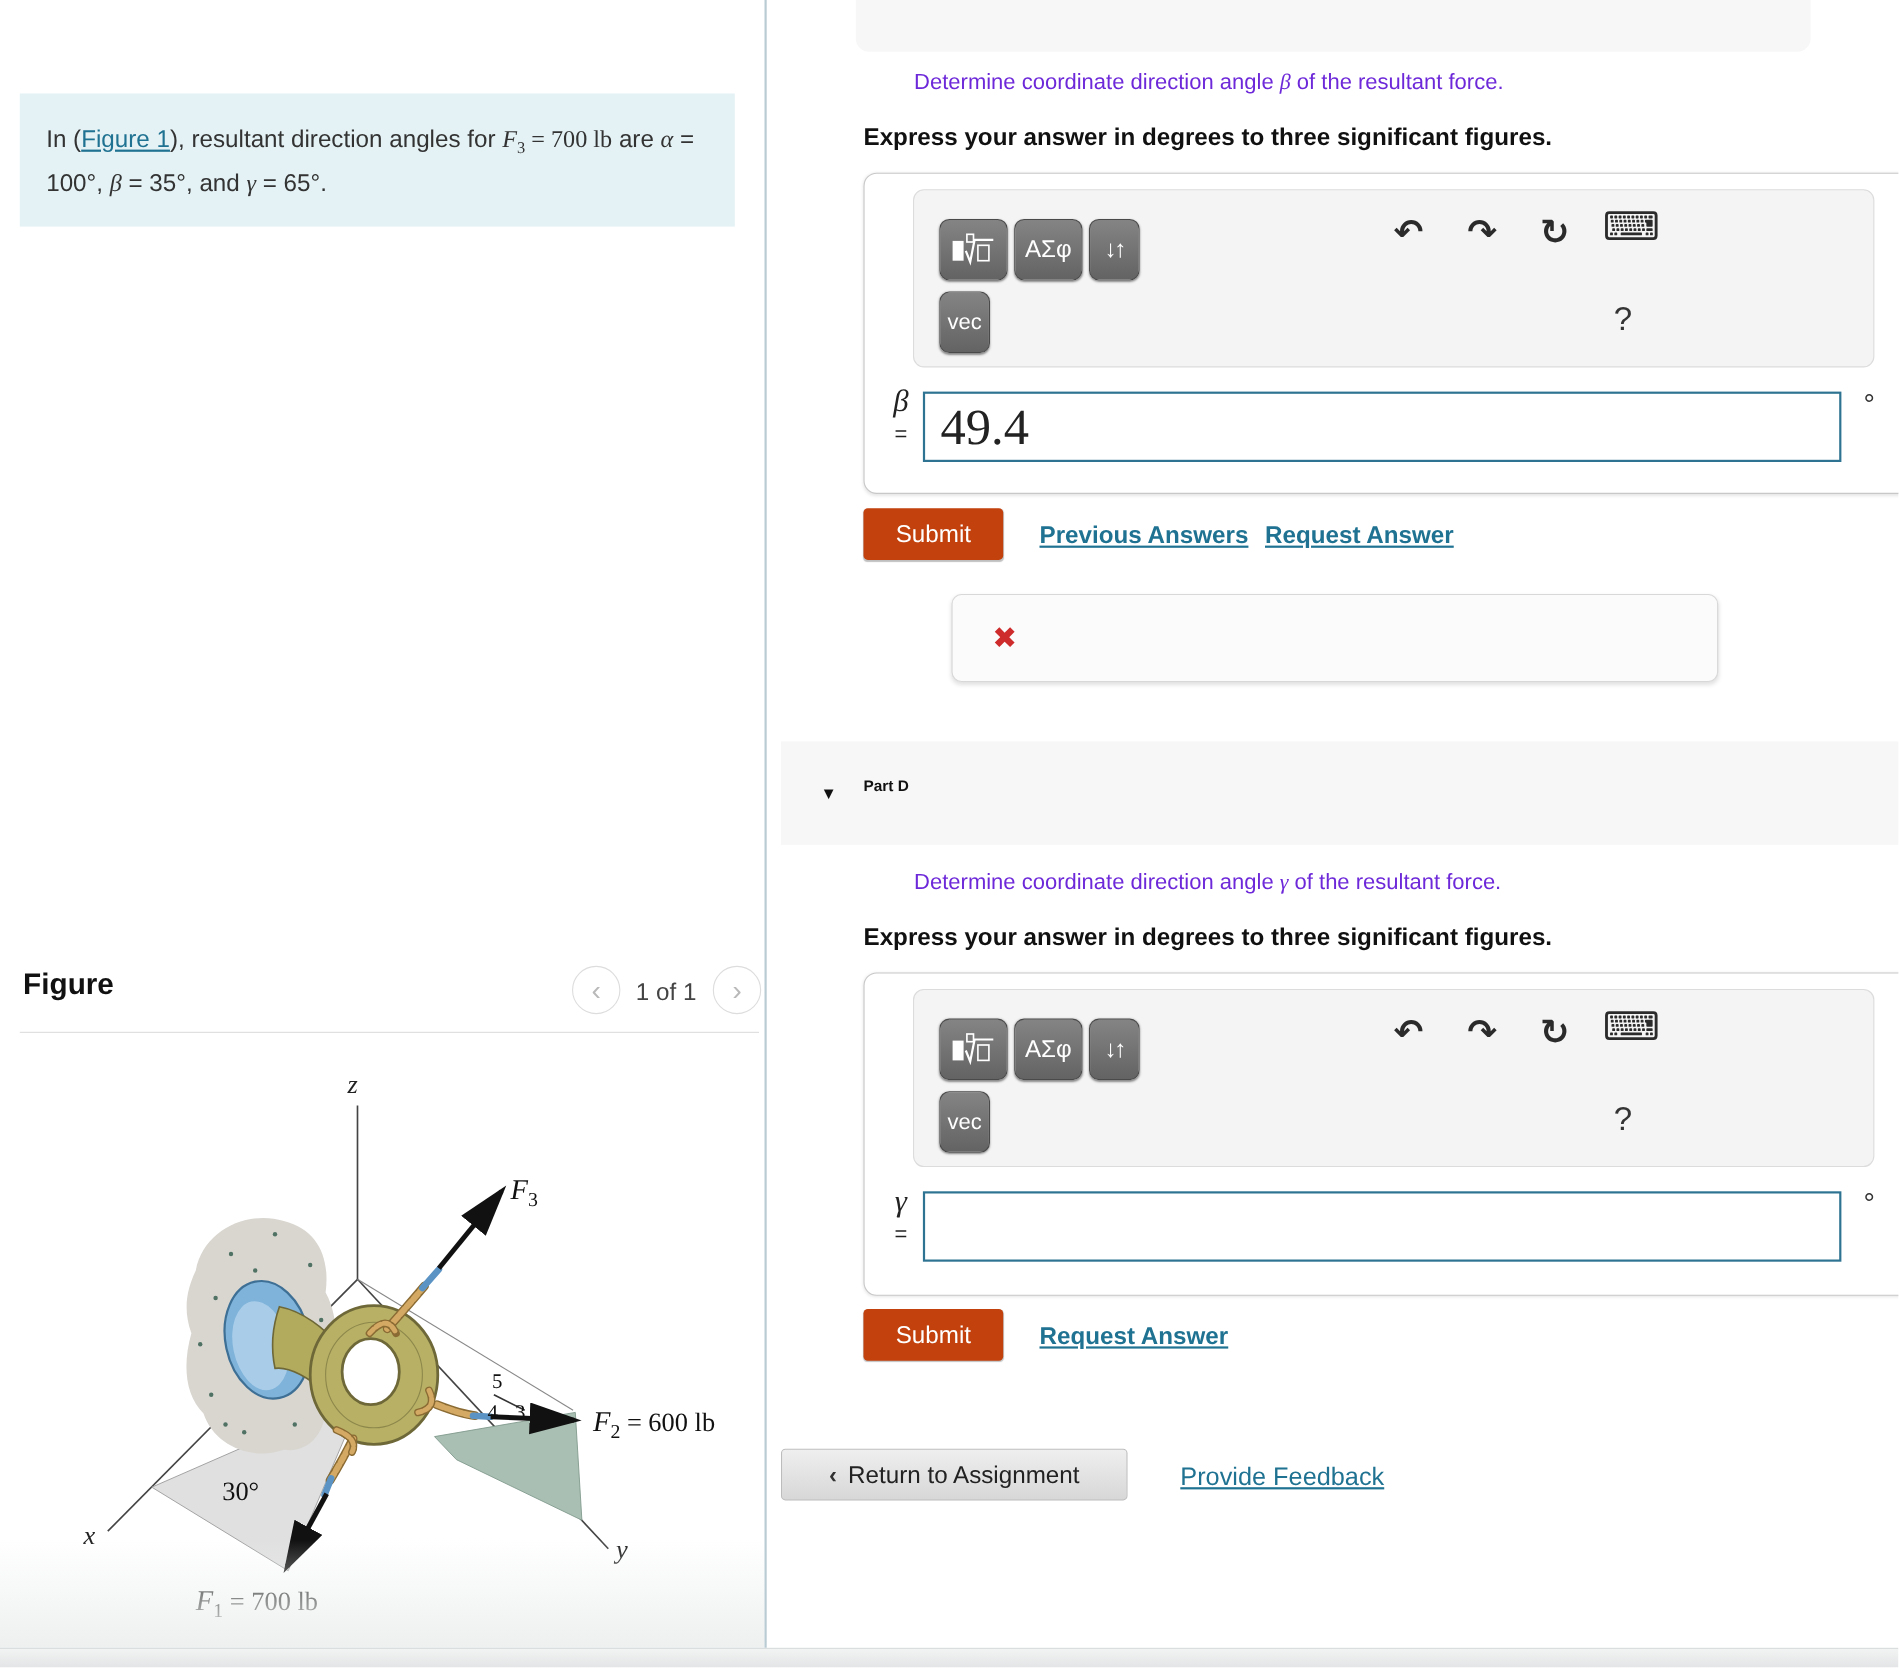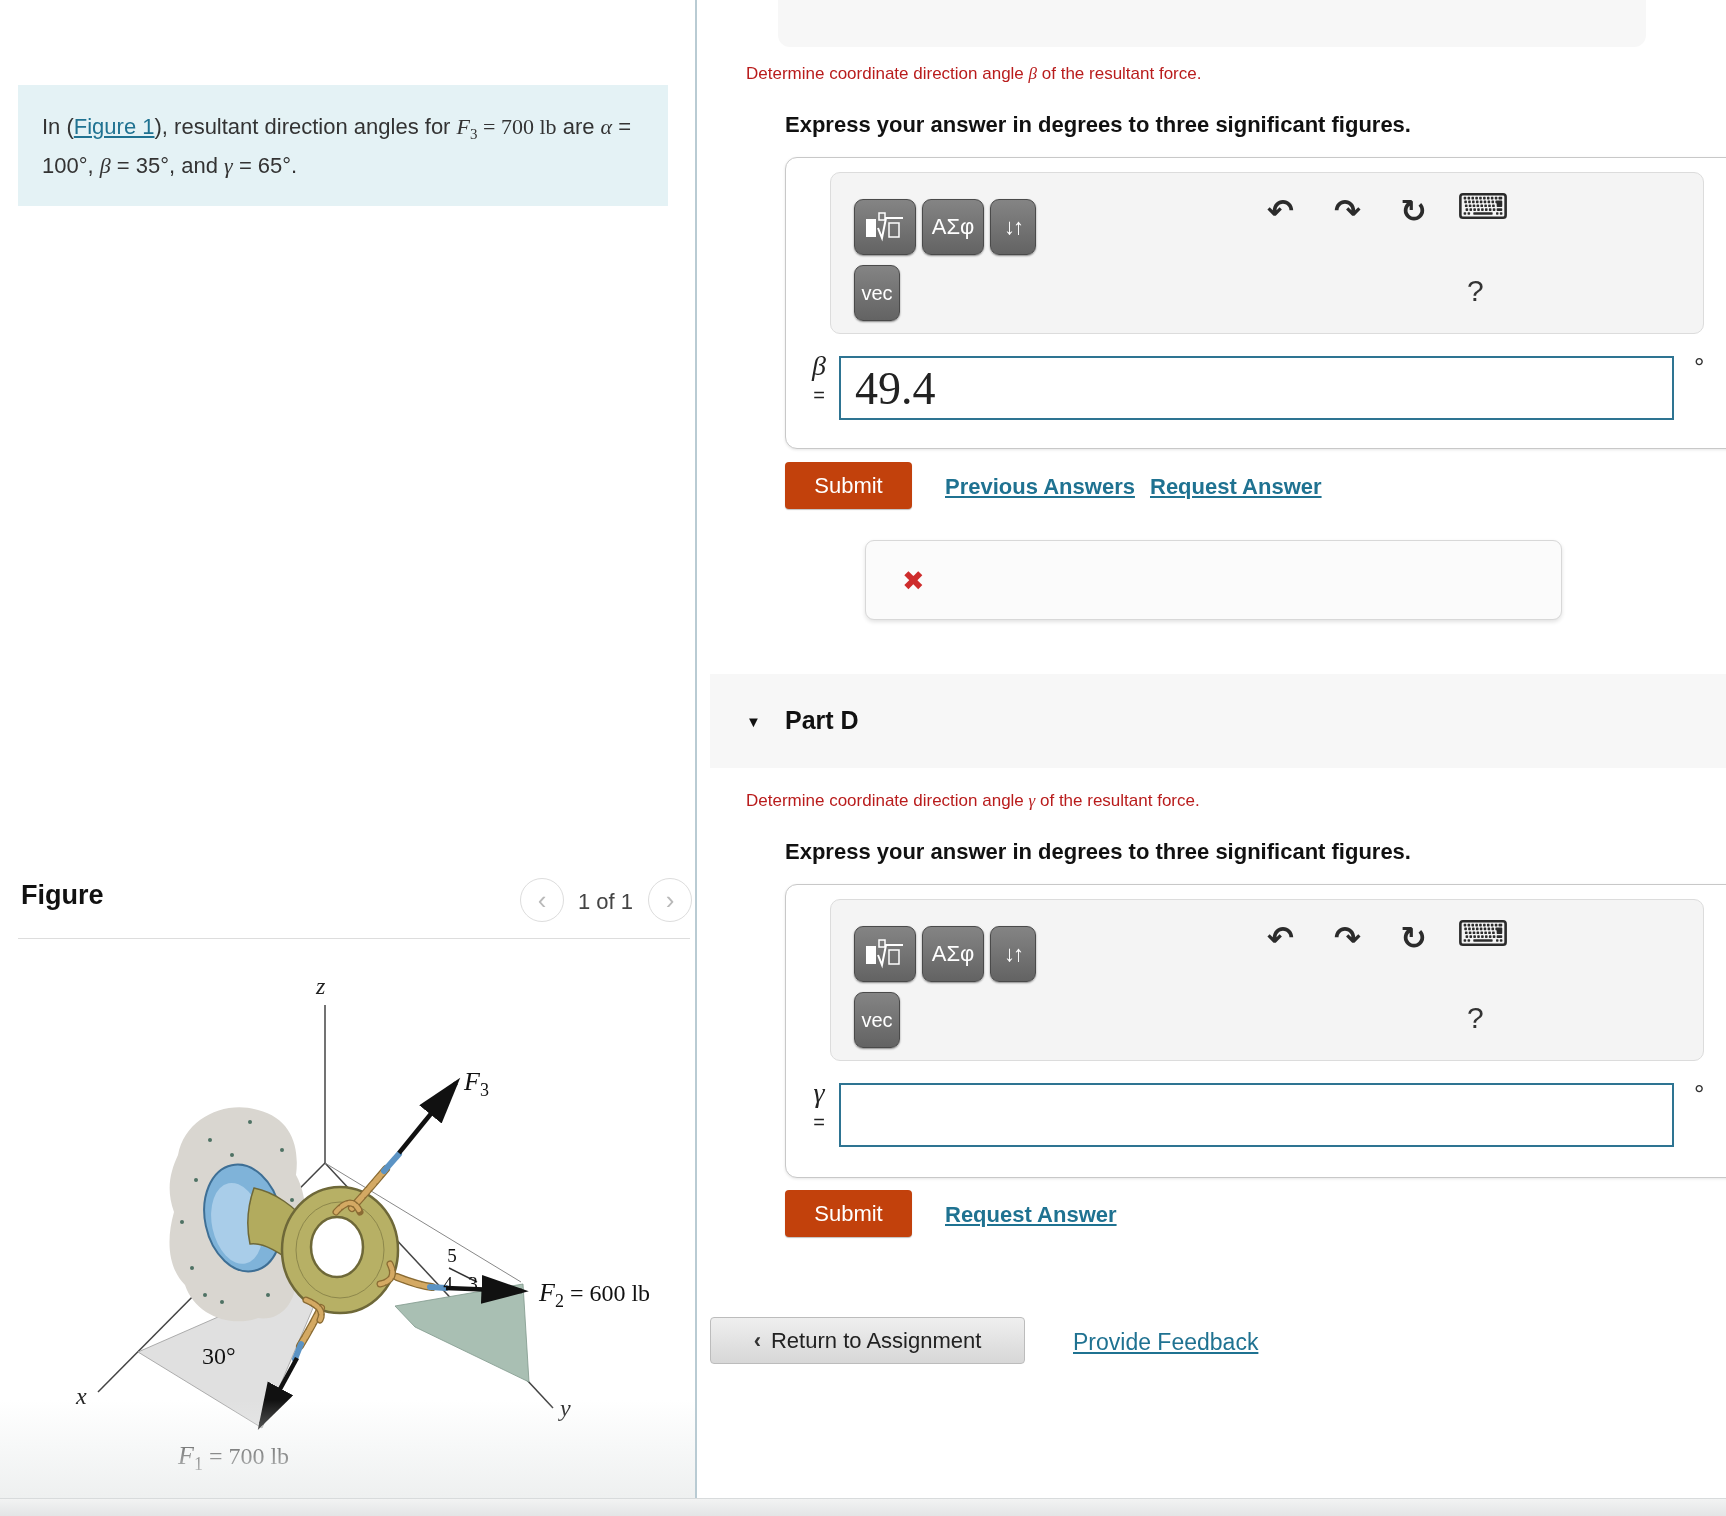--- a/index.html
+++ b/index.html
@@ -21,21 +21,21 @@
         background:#fff;color:#b9b9b9;font-size:26px;display:flex;align-items:center;
         justify-content:center;padding:0;}
   .pagerlbl{position:absolute;left:578px;top:889px;font-size:22px;color:#444;}
   .fighr{position:absolute;left:18px;top:938px;width:672px;height:1px;background:#ddd;}
   .leftfade{position:absolute;left:0;top:1400px;width:695px;height:98px;
             background:linear-gradient(rgba(255,255,255,0),#eef0f0);}
   .fig{position:absolute;left:0;top:950px;width:697px;height:566px;}
   
   .topbar{position:absolute;left:778px;top:0;width:868px;height:47px;background:#f7f7f7;
           border-radius:0 0 12px 12px;}
-  .q{position:absolute;left:746px;font-size:17px;color:#b91c1c;}
+  .q{position:absolute;left:831px;font-size:20px;color:#6d28d9;}
   .qb{position:absolute;left:785px;font-size:22px;font-weight:bold;color:#111;}
   .module{position:absolute;left:785px;width:958px;background:#fff;border:1px solid #c8c8c8;
           border-radius:12px;box-shadow:0 1px 3px rgba(0,0,0,.10);}
   .eqpanel{position:absolute;left:44px;top:14px;width:852px;height:160px;background:#f4f4f4;
            border:1px solid #dcdcdc;border-radius:10px;padding-left:20px;}
   .tbtn{position:absolute;height:56px;border-radius:9px;border:1px solid #4a4a4a;
         background:linear-gradient(#848484,#636363);color:#fff;display:flex;align-items:center;
         justify-content:center;font-size:22px;box-shadow:0 1px 2px rgba(0,0,0,.45);}
   .icon{position:absolute;top:22px;color:#2b2b2b;font-size:32px;font-weight:bold;
         font-family:"DejaVu Sans",sans-serif;background:none;border:none;padding:0;line-height:1;}
@@ -53,21 +53,21 @@
              border:none;border-radius:4px;font-size:22px;box-shadow:0 1px 1px rgba(0,0,0,.25);}
   .tlink{position:absolute;color:#1f7291;text-decoration:underline;font-weight:bold;font-size:22px;
          background:none;border:none;padding:0;}
   .errbox{position:absolute;left:865px;top:540px;width:695px;height:78px;background:#fbfbfb;
           border:1px solid #d8d8d8;border-radius:9px;box-shadow:0 2px 4px rgba(0,0,0,.12);}
   .errx{position:absolute;left:36px;top:24px;font-size:27px;font-weight:bold;color:#ce2c2c;
         font-family:"DejaVu Sans",sans-serif;}
   .errmsg{position:absolute;left:90px;top:25px;font-size:22px;font-weight:bold;color:#222;}
   .partband{position:absolute;left:710px;top:674px;width:1033px;height:94px;background:#f7f7f7;}
   .parttri{position:absolute;left:30px;top:38px;font-size:15px;color:#111;background:none;border:none;}
-  .partlbl{position:absolute;left:75px;top:32px;font-size:25px;font-weight:bold;color:#111;}
+  .partlbl{position:absolute;left:75px;top:32px;font-size:14px;font-weight:bold;color:#111;}
   .returnbtn{position:absolute;left:710px;top:1317px;width:315px;height:47px;
              background:linear-gradient(#efefef,#d7d7d7);border:1px solid #bcbcbc;border-radius:4px;
              color:#222;font-size:22px;display:flex;align-items:center;justify-content:center;gap:10px;}
   .retchev{font-weight:bold;font-size:22px;color:#333;}
   .feedlink{position:absolute;left:1073px;top:1329px;font-size:23px;color:#1f7291;
             text-decoration:underline;background:none;border:none;padding:0;}
   .bottombar{position:absolute;left:0;top:1498px;width:1726px;height:18px;
              background:linear-gradient(#f2f3f3,#e2e4e5);border-top:1px solid #d8dbdc;}
   
   .axlbl{font:italic 24px "Liberation Serif",serif;fill:#222;}

